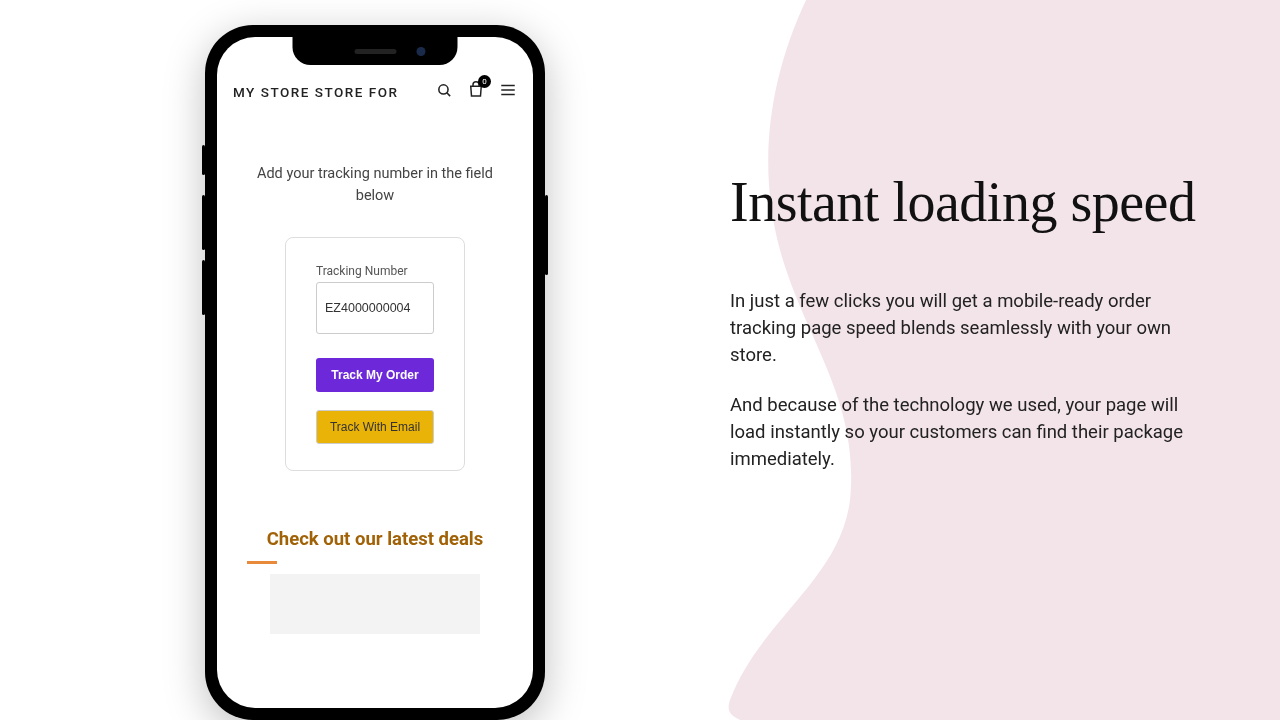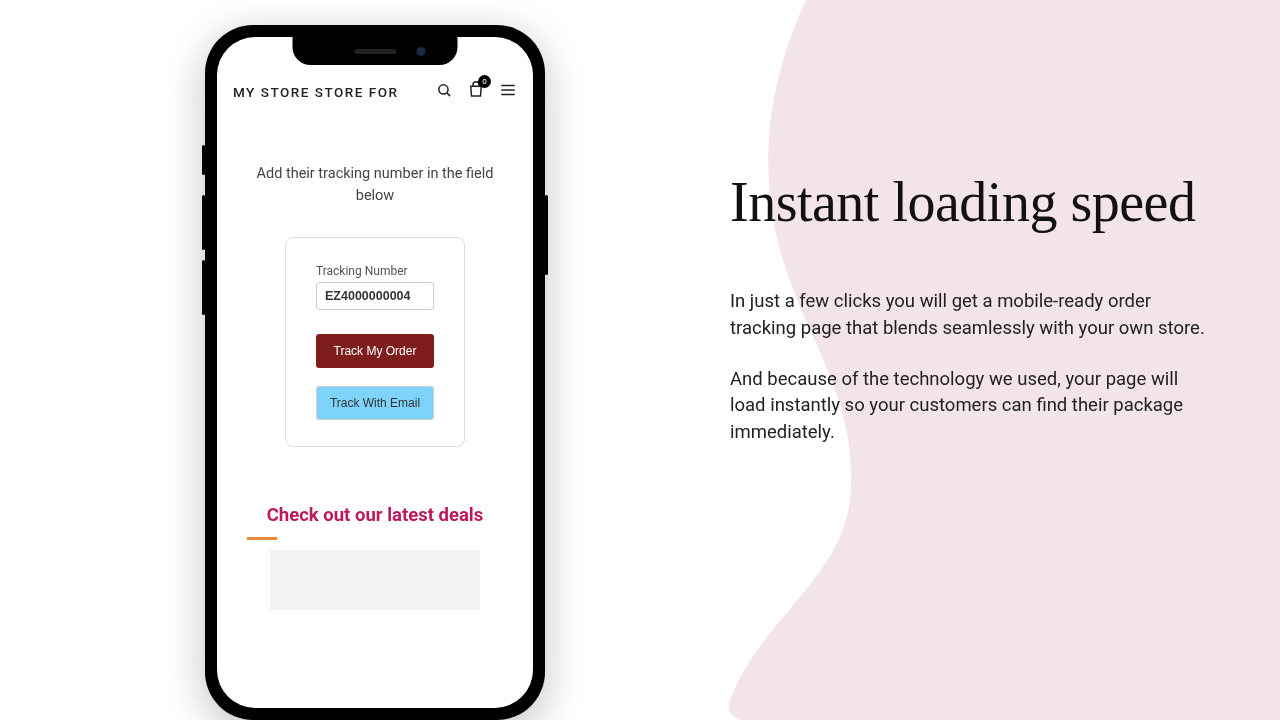--- a/index.html
+++ b/index.html
@@ -131,56 +131,55 @@
   .field-label {
     text-align: left;
     font-size: 12px;
     color: #555;
     margin-bottom: 4px;
   }
   .tracking-input {
     width: 100%;
     border: 1px solid #ccc;
     border-radius: 3px;
-    padding: 6px 8px;
+    padding: 18px 8px;
     font-size: 12.5px;
     color: #333;
-    font-weight: bold;
   }
   .btn-primary {
     display: block;
     width: 100%;
     margin-top: 24px;
-    background: #7f1d1d;
+    background: #6d28d9;
     color: #fff;
     border: none;
     border-radius: 3px;
     padding: 10px 0;
     font-size: 12px;
-    font-weight: 400;
+    font-weight: 700;
     cursor: pointer;
   }
   .btn-secondary {
     display: block;
     width: 100%;
     margin-top: 18px;
-    background: #7dd3fc;
+    background: #eab308;
     color: #333;
     border: 1px solid #ccc;
     border-radius: 3px;
     padding: 9px 0;
     font-size: 12px;
     font-weight: 500;
     cursor: pointer;
   }
   .deals-title {
     margin-top: 56px;
     font-size: 18.5px;
     font-weight: 700;
-    color: #be185d;
+    color: #a16207;
     line-height: 1.3;
   }
   .deals-underline {
     width: 30px;
     height: 3px;
     background: #e98a3a;
     margin: 10px 0 0 6px;
   }
   .deals-placeholder {
     margin: 10px auto 0;
@@ -252,36 +251,36 @@
               <svg width="18" height="18" viewBox="0 0 24 24" fill="none" stroke="currentColor" stroke-width="2.2">
                   <line x1="3" y1="6" x2="21" y2="6"></line>
                   <line x1="3" y1="12" x2="21" y2="12"></line>
                   <line x1="3" y1="18" x2="21" y2="18"></line>
                 </svg>
             </span>
           </div>
         </div>
 
         <div class="app-body">
-          <div class="track-sub">Add their tracking number in the field below</div>
+          <div class="track-sub">Add your tracking number in the field below</div>
 
           <div class="track-card">
             <div class="field-label">Tracking Number</div>
             <input class="tracking-input" type="text" value="EZ4000000004" style="">
             <button class="btn-primary">Track My Order</button>
             <button class="btn-secondary">Track With Email</button>
           </div>
 
           <div class="deals-title">Check out our latest deals</div>
           <div class="deals-underline"></div>
           <div class="deals-placeholder"></div>
         </div>
 
       </div>
     </div>
   </div>
 </div>
 
 <div class="marketing">
   <h1>Instant loading speed</h1>
-  <p>In just a few clicks you will get a mobile-ready order tracking page that blends seamlessly with your own store.</p>
+  <p>In just a few clicks you will get a mobile-ready order tracking page speed blends seamlessly with your own store.</p>
   <p>And because of the technology we used, your  page will load instantly so your customers can find their package immediately.</p>
 </div>
 
 </body></html>

